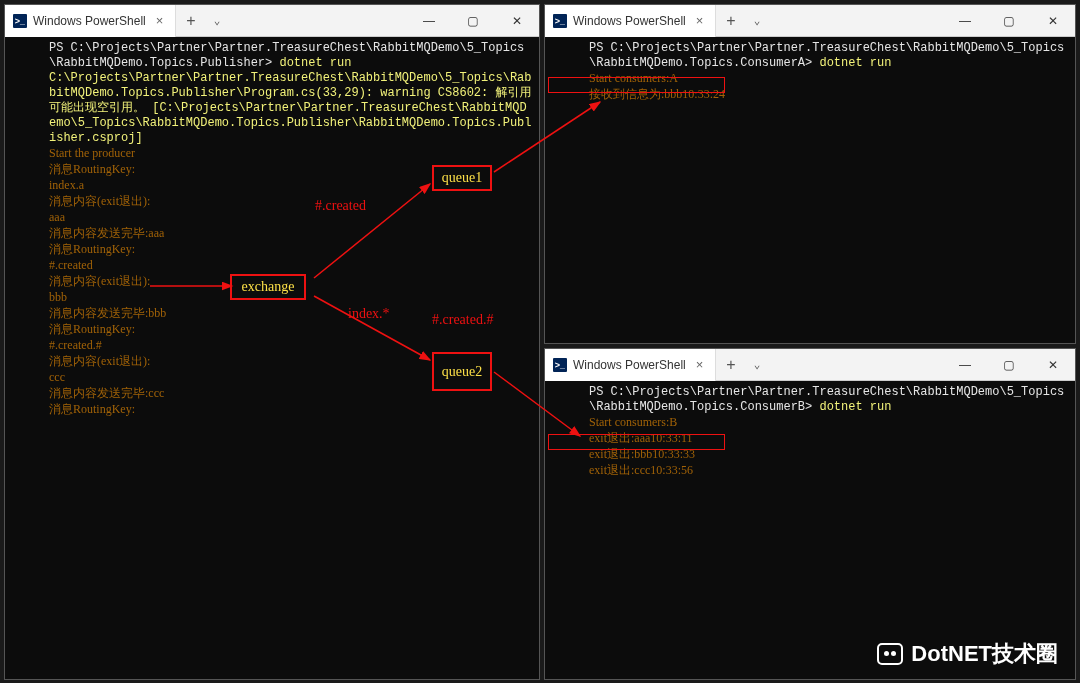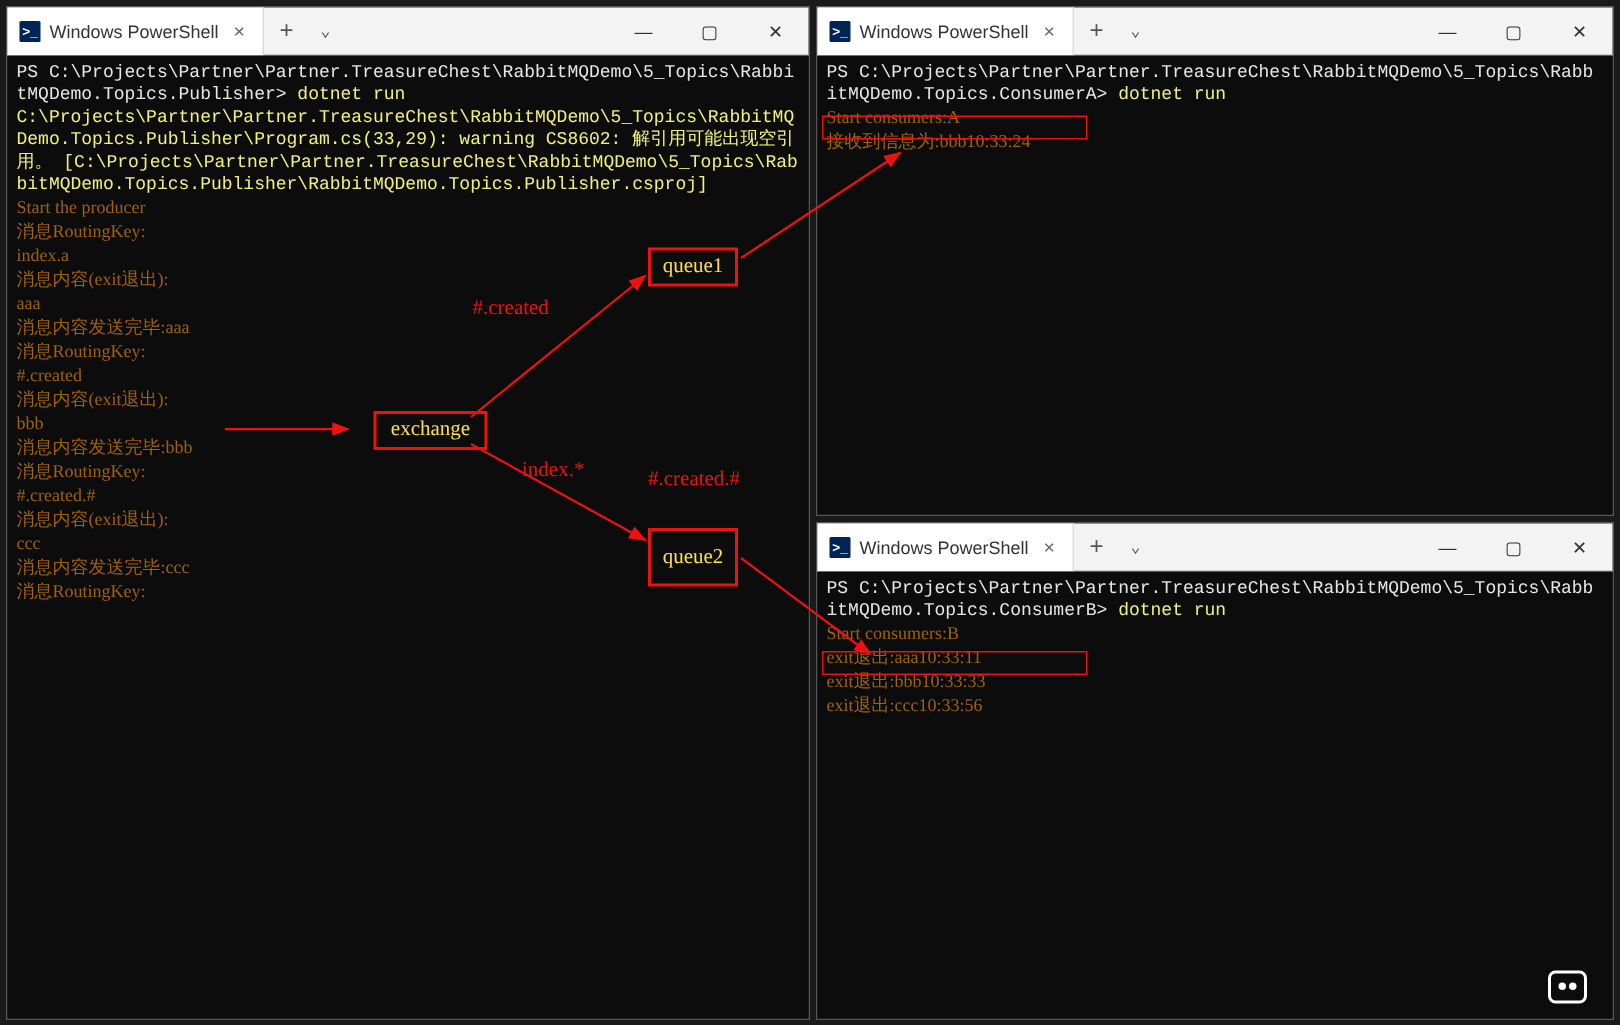--- a/index.html
+++ b/index.html
@@ -84,20 +84,21 @@
   .terminal {
     flex: 1;
     background: #0c0c0c;
     padding: 4px 6px;
     font-size: 12px;
     line-height: 15px;
     color: #ccc;
     overflow: hidden;
     white-space: pre-wrap;
     word-break: break-all;
+    margin-left: 38px;
   }
   .yellow { color: #f2f27a; }
   .white { color: #e6e6e6; }
   .gray { color: #a16207; font-family: Liberation Serif, serif; }
 
   
   #winL { left: 4px; top: 4px; width: 536px; height: 676px; }
   #winTR { left: 544px; top: 4px; width: 532px; height: 340px; }
   #winBR { left: 544px; top: 348px; width: 532px; height: 332px; }
 
@@ -241,21 +242,21 @@
     </div>
   </div>
   <div class="terminal" id="termBR"><span class="white">PS C:\Projects\Partner\Partner.TreasureChest\RabbitMQDemo\5_Topics\RabbitMQDemo.Topics.ConsumerB&gt; </span><span class="yellow">dotnet run</span>
 <span class="gray">Start consumers:B</span>
 <span class="gray">exit退出:aaa10:33:11</span>
 <span class="gray">exit退出:bbb10:33:33</span>
 <span class="gray">exit退出:ccc10:33:56</span>
 </div>
 </div>
 
-<div class="annot" style="left:249px; top:274px; width:76px; height:26px;">
+<div class="annot" style="left:230px; top:274px; width:76px; height:26px;">
     <span>exchange</span>
   </div>
 <div class="annot" style="left:432px; top:165px; width:60px; height:26px;">
     <span>queue1</span>
   </div>
 <div class="annot" style="left:432px; top:352px; width:60px; height:39px;">
     <span>queue2</span>
   </div>
 <div class="annot-label" style="left:315px; top:198px;">#.created</div>
 <div class="annot-label" style="left:348px; top:306px;">index.*</div>
@@ -277,13 +278,14 @@
 
   <line x1="314" y1="296" x2="430" y2="360" stroke="#e11" stroke-width="1.5" marker-end="url(#arrowhead)"></line>
 
   <line x1="494" y1="172" x2="600" y2="102" stroke="#e11" stroke-width="1.5" marker-end="url(#arrowhead)"></line>
 
   <line x1="494" y1="372" x2="580" y2="436" stroke="#e11" stroke-width="1.5" marker-end="url(#arrowhead)"></line>
 </svg>
 
 <div class="watermark">
   <span class="wm-icon"></span>
+  <span>DotNET技术圈</span>
 </div>
 
 </body></html>

